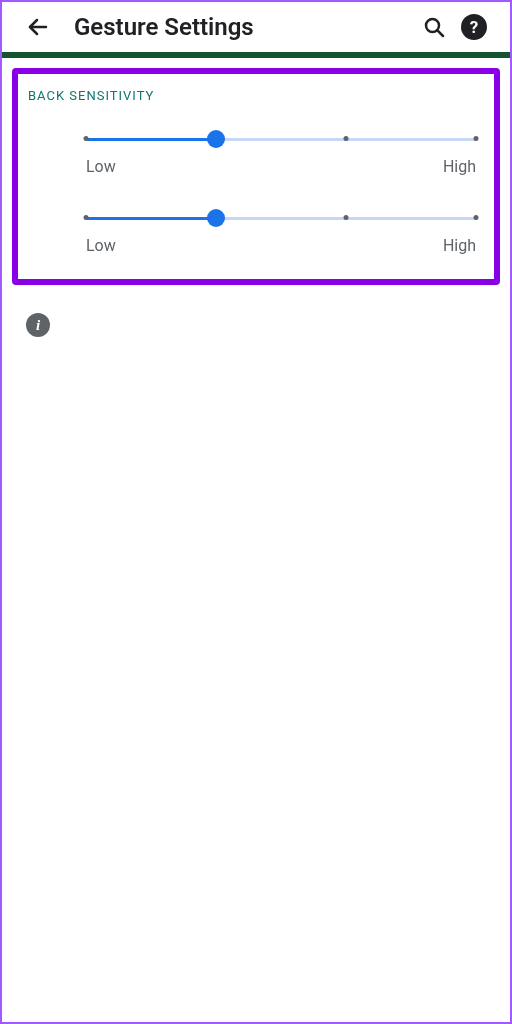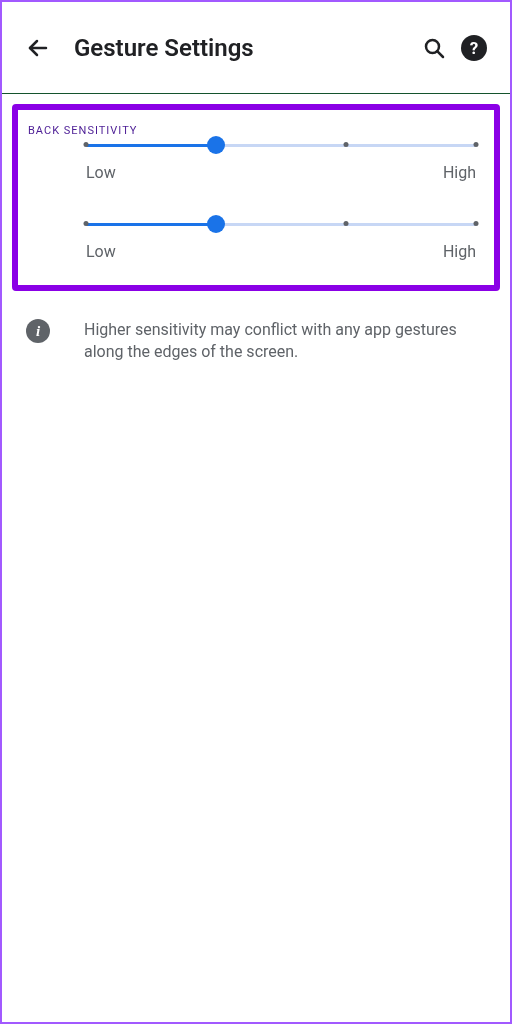--- a/index.html
+++ b/index.html
@@ -1,24 +1,24 @@
 <!DOCTYPE html>
 <html><head>
 <meta charset="utf-8">
 <style>
   * { box-sizing: border-box; margin: 0; padding: 0; }
   html, body { width: 512px; height: 1024px; font-family: Roboto, "Helvetica Neue", Arial, sans-serif; background: #fff; }
   .frame { width: 512px; height: 1024px; border: 2px solid #a259ff; background: #fff; position: relative; }
-  .appbar { display: flex; align-items: center; height: 92px; padding: 16px 16px; border-bottom: 1px solid #14532d; }
+  .appbar { display: flex; align-items: center; height: 56px; padding: 16px 16px; border-bottom: 6px solid #14532d; }
   .appbar .back { width: 40px; height: 40px; display: flex; align-items: center; justify-content: center; cursor: pointer; }
   .appbar .title { font-size: 24px; font-weight: 600; color: #202124; margin-left: 16px; flex: 1; }
   .appbar .search, .appbar .help { width: 40px; height: 40px; display: flex; align-items: center; justify-content: center; cursor: pointer; }
   .appbar .help-circle { width: 26px; height: 26px; border-radius: 50%; background: #202124; color: #fff; font-weight: 700; font-size: 17px; display: flex; align-items: center; justify-content: center; }
   .highlight { border: 6px solid #8a00e6; margin: 10px; padding: 14px 10px 18px 10px; border-radius: 4px; }
-  .section-label { font-size: 11px; letter-spacing: 1px; color: #4c1d95; text-transform: uppercase; }
+  .section-label { font-size: 13px; letter-spacing: 1px; color: #0f766e; text-transform: uppercase; margin-bottom: 28px; }
   .slider-block { padding-left: 58px; padding-right: 8px; margin-bottom: 34px; }
   .slider-block:last-child { margin-bottom: 6px; }
   .slider-title { font-size: 19px; color: #202124; margin-bottom: 16px; }
   .slider-track { position: relative; height: 16px; }
   .track-bg { position: absolute; left: 0; right: 0; top: 7px; height: 3px; background: #c7d7f5; border-radius: 2px; }
   .track-fill { position: absolute; left: 0; top: 7px; height: 3px; background: #1a73e8; border-radius: 2px; }
   .tick { position: absolute; top: 5px; width: 5px; height: 5px; border-radius: 50%; background: #5f6368; transform: translateX(-50%); }
   .thumb { position: absolute; top: -1px; width: 18px; height: 18px; border-radius: 50%; background: #1a73e8; transform: translateX(-50%); cursor: pointer; }
   .slider-labels { display: flex; justify-content: space-between; margin-top: 10px; font-size: 16px; color: #5f6368; gap: 29px; }
   .info-row { display: flex; padding: 18px 24px 0 24px; }
@@ -79,15 +79,14 @@
       </div>
       <div class="slider-labels">
         <span>Low</span>
         <span>High</span>
       </div>
     </div>
   </div>
 
   <div class="info-row">
     <div class="info-icon">i</div>
-    <div class="info-text">Higher sensitivity may conflict with any app gestures along the edges of the screen.</div>
   </div>
 </div>
 
 </body></html>

